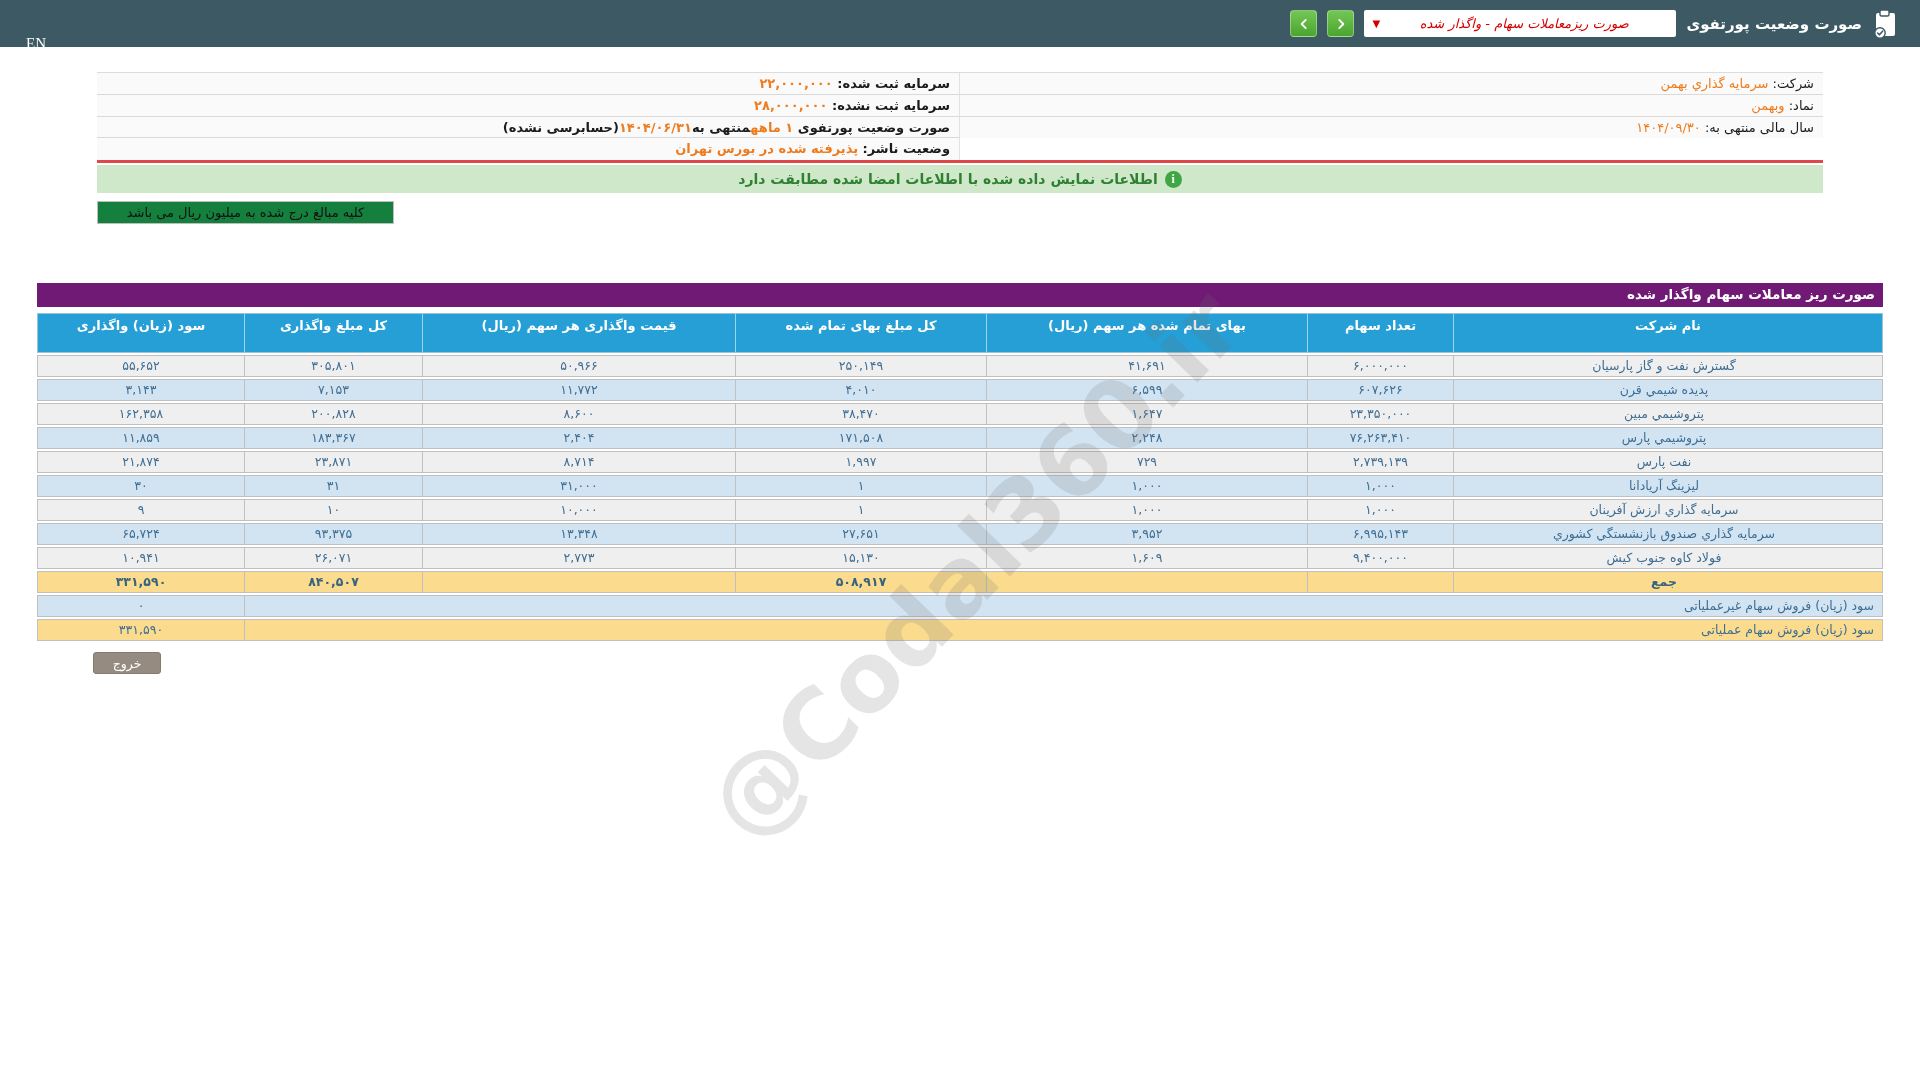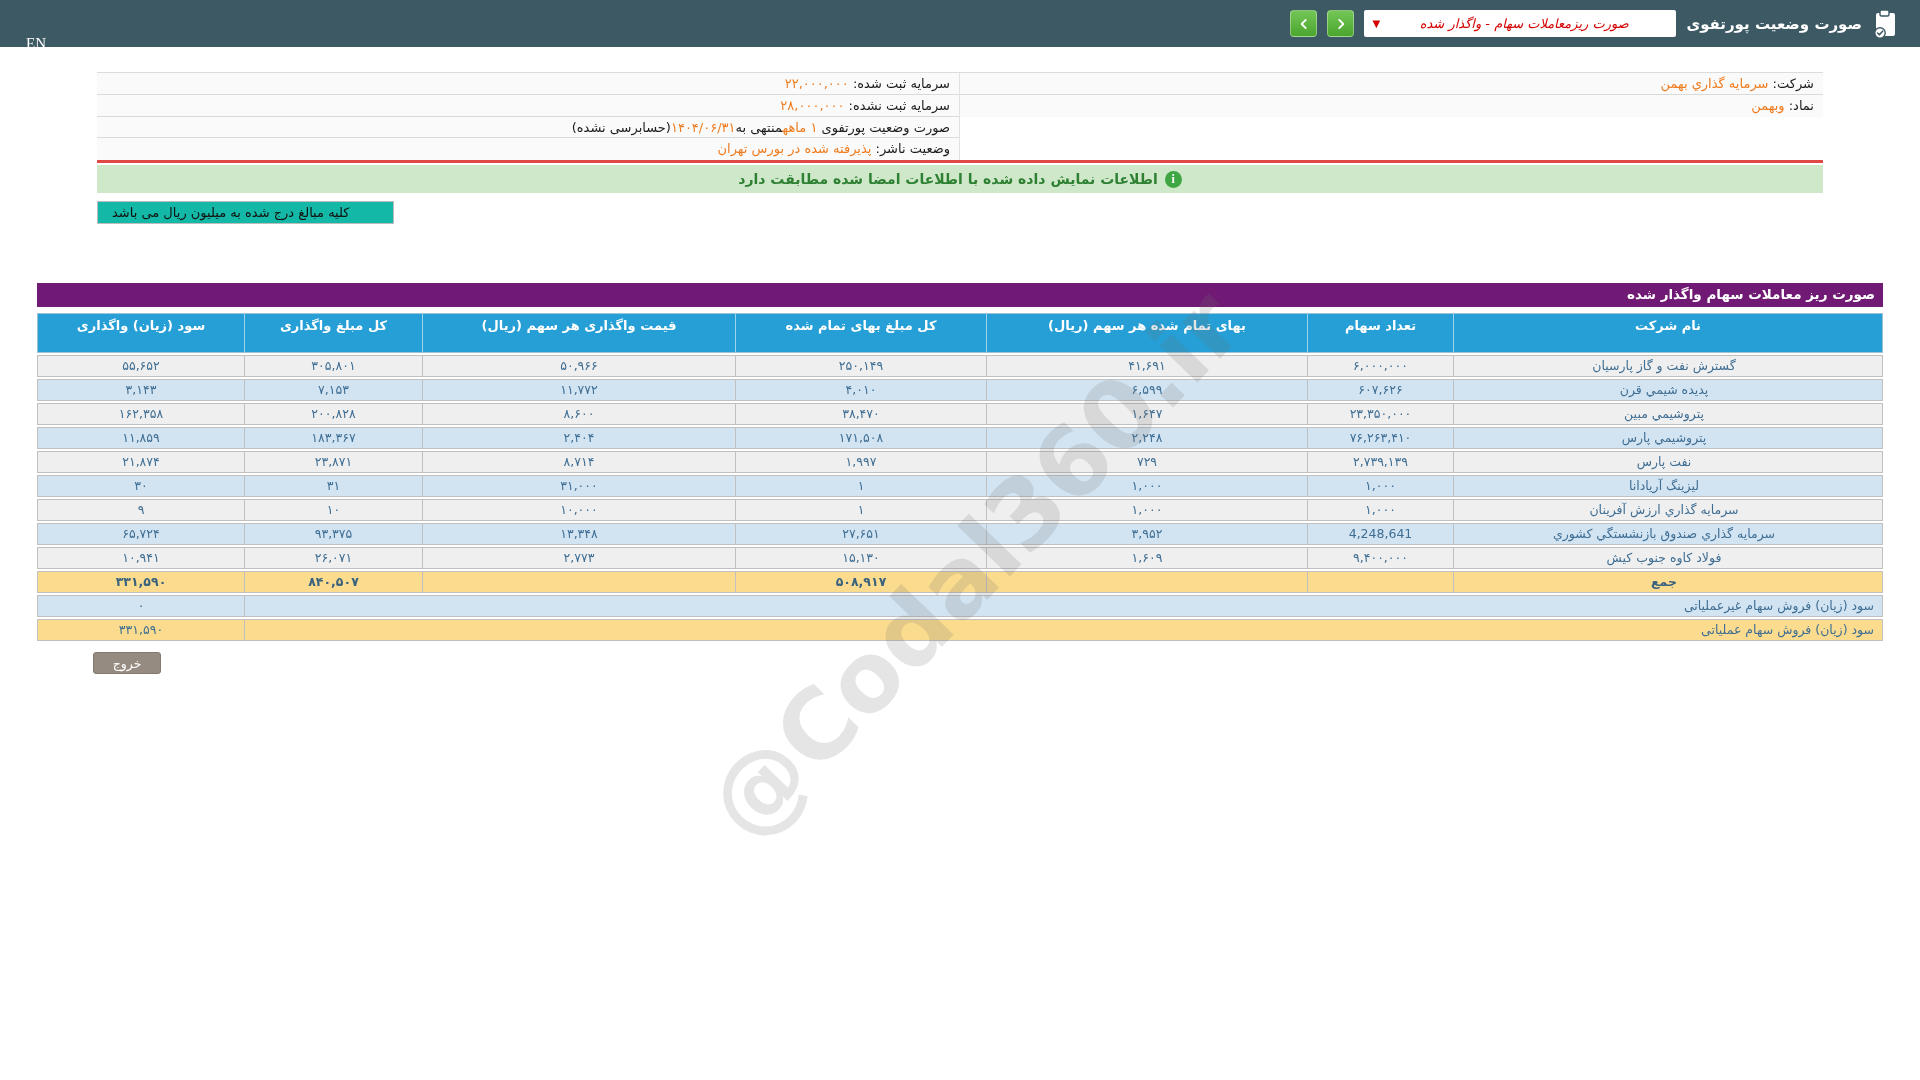--- a/index.html
+++ b/index.html
@@ -48,21 +48,21 @@
     text-decoration: underline;
     cursor: pointer;
     margin-top: 40px;
   }
 
   
   .content { margin: 0 97px; }
   .info-table { margin-top: 25px; border-top: 1px solid #dcdcdc; border-bottom: 3px solid #e04848; }
   .info-grid { display: grid; grid-template-columns: 1fr 1fr; direction: rtl; }
   .info-col-left { border-left: none; }
-  .info-col:nth-child(2) { border-right: 1px solid #e2e2e2; }
+  .info-col:nth-child(2) { border-right: 1px solid #e2e2e2; font-weight: bold; }
   .info-row {
     height: 21.8px; line-height: 21.8px;
     background: #fafafa;
     border-bottom: 1px solid #dadada;
     padding-right: 9px;
     font-size: 13px; color: #1b1b1b;
     white-space: nowrap; overflow: hidden;
   }
   .info-col .info-row:last-child { border-bottom: none; }
   .part { color: #1b1b1b; }
@@ -84,23 +84,23 @@
     display: flex; align-items: center; justify-content: center;
     font-family: "Liberation Serif", serif;
   }
 
   
   .note-wrap { margin-top: 8px; text-align: left; }
   .note {
     display: inline-block;
     min-width: 297px;
     border: 1px solid #bdbdbd;
-    background: #14b8a6;
+    background: #15803d;
     padding: 3px 14px;
-    text-align: left;
+    text-align: center;
     font-size: 13px; color: #111111;
     direction: rtl;
   }
 
   
   .tbl-wrap { margin: 59px 37px 0; direction: rtl; }
   .tbl-title {
     height: 24px; line-height: 23px;
     background: #701a75; color: #ffffff;
     font-weight: bold; font-size: 13.5px;
@@ -198,20 +198,21 @@
   </div>
   <a class="en-link">EN</a>
 </div>
 
 <div class="content">
   <div class="info-table">
     <div class="info-grid">
       <div class="info-col" id="info-col-right">
           <div class="info-row"><span class="part">شرکت:  </span><span class="part orange">سرمایه گذاري بهمن</span></div>
           <div class="info-row"><span class="part">نماد:  </span><span class="part orange">وبهمن</span></div>
+          <div class="info-row"><span class="part">سال مالی منتهی به:  </span><span class="part orange">۱۴۰۴/۰۹/۳۰</span></div>
         </div>
       <div class="info-col info-col-left" id="info-col-left">
           <div class="info-row"><span class="part">سرمایه ثبت شده:  </span><span class="part orange">۲۲,۰۰۰,۰۰۰</span></div>
           <div class="info-row"><span class="part">سرمایه ثبت نشده:  </span><span class="part orange">۲۸,۰۰۰,۰۰۰</span></div>
           <div class="info-row"><span class="part">صورت وضعیت پورتفوی </span><span class="part orange">۱ ماهه</span><span class="part">منتهی به</span><span class="part orange">۱۴۰۴/۰۶/۳۱</span><span class="part">(حسابرسی نشده)</span></div>
           <div class="info-row"><span class="part">وضعیت ناشر:  </span><span class="part orange">پذیرفته شده در بورس تهران</span></div>
         </div>
     </div>
   </div>
 
@@ -295,21 +296,21 @@
         <div class="name-cell">سرمایه گذاري ارزش آفرینان</div>
         <div class="num-cell">۱,۰۰۰</div>
         <div class="num-cell">۱,۰۰۰</div>
         <div class="num-cell">۱</div>
         <div class="num-cell">۱۰,۰۰۰</div>
         <div class="num-cell">۱۰</div>
         <div class="num-cell">۹</div>
       </div>
       <div class="trow row-blue">
         <div class="name-cell">سرمایه گذاري صندوق بازنشستگي کشوري</div>
-        <div class="num-cell">4,248,641</div>
+        <div class="num-cell">۶,۹۹۵,۱۴۳</div>
         <div class="num-cell">۳,۹۵۲</div>
         <div class="num-cell">۲۷,۶۵۱</div>
         <div class="num-cell">۱۳,۳۴۸</div>
         <div class="num-cell">۹۳,۳۷۵</div>
         <div class="num-cell">۶۵,۷۲۴</div>
       </div>
       <div class="trow row-gray">
         <div class="name-cell">فولاد کاوه جنوب کیش</div>
         <div class="num-cell">۹,۴۰۰,۰۰۰</div>
         <div class="num-cell">۱,۶۰۹</div>

